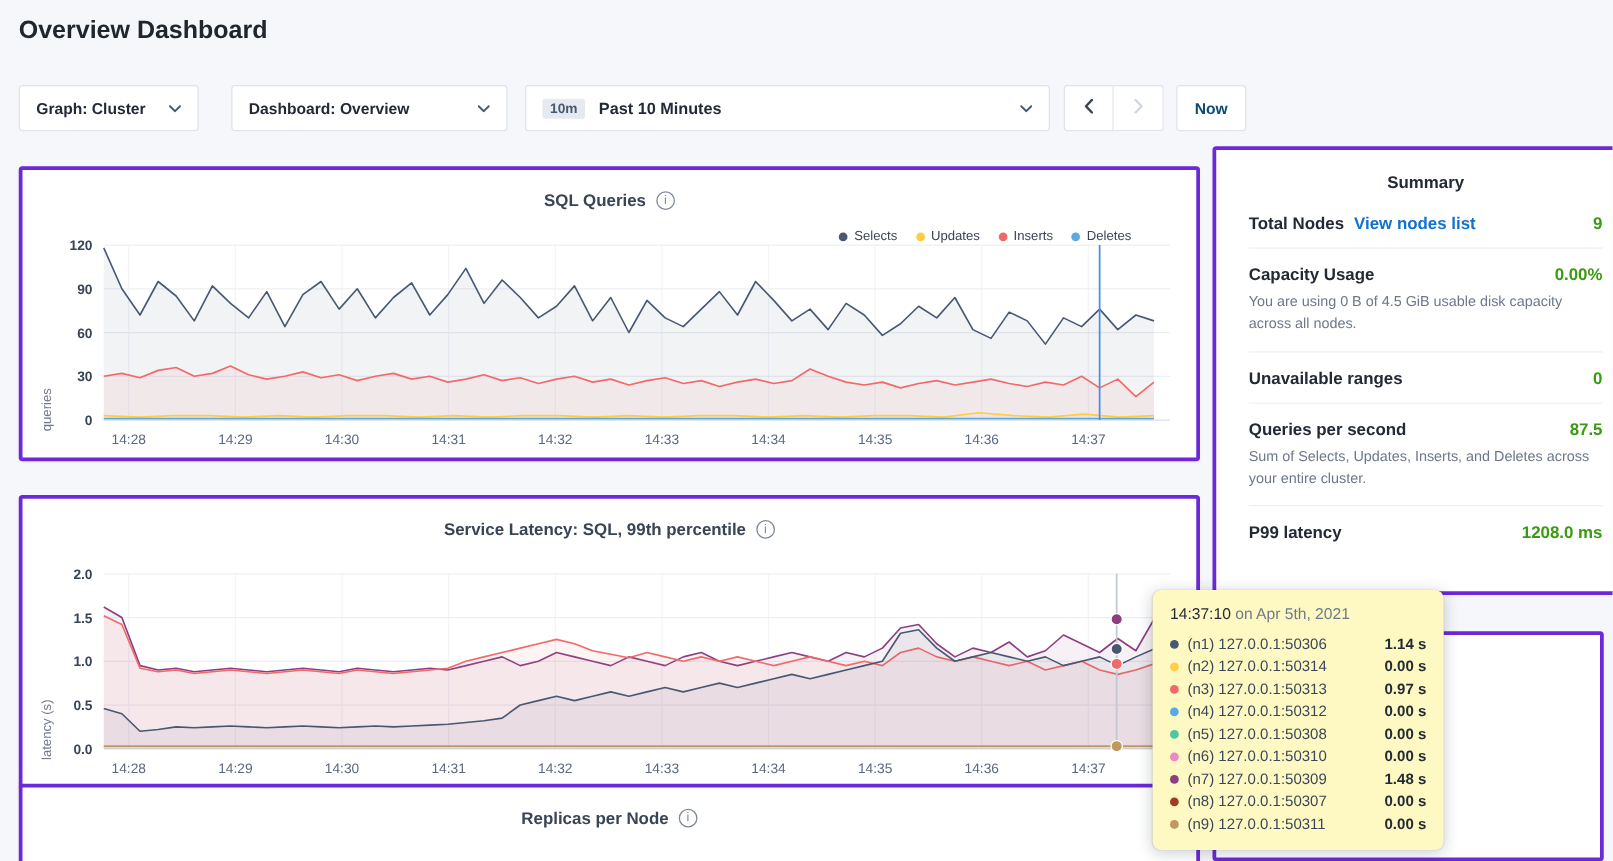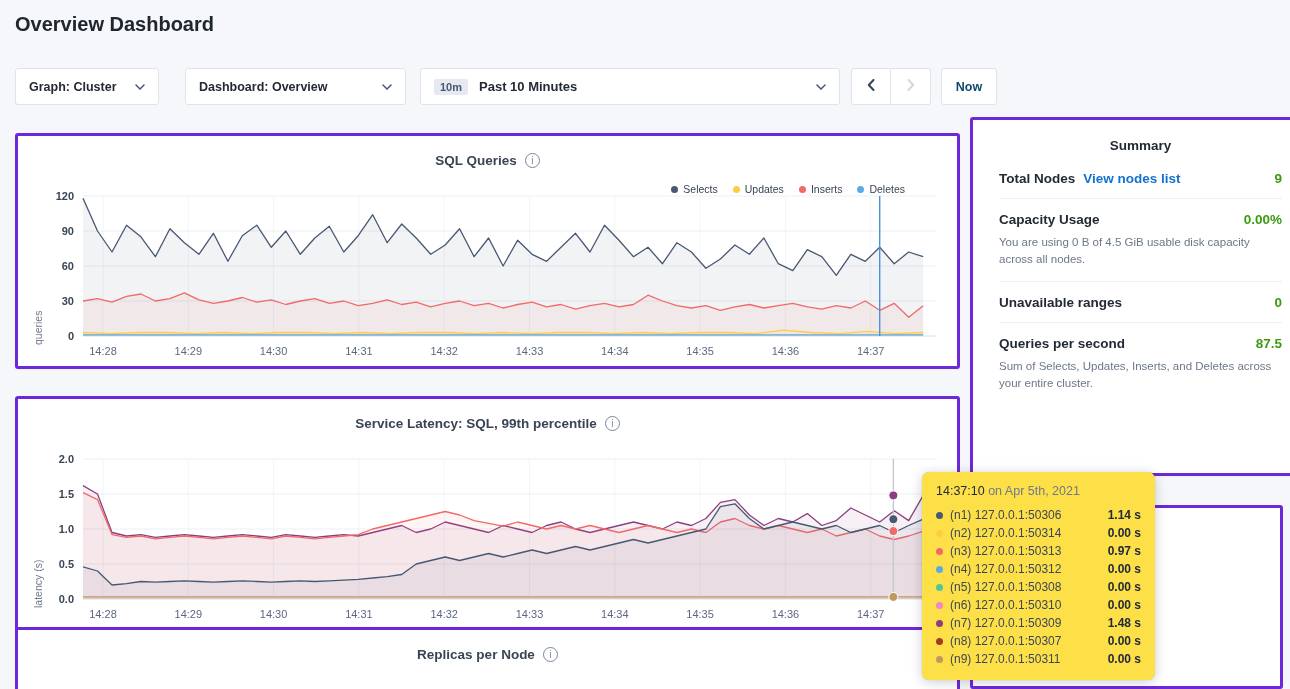--- a/index.html
+++ b/index.html
@@ -60,21 +60,21 @@
   .sum-val { color:var(--accent_green,#3a9b10); }
   .sum-desc { margin-top:7px; font-size:11.5px; line-height:1.5; color:#6d7789; font-weight:400; }
 
   
   .frag { position:absolute; font-size:12.5px; color:#475872; white-space:nowrap; }
   .f1 { left:86px;  top:54px; }
   .f2 { left:86px;  top:137px; }
   .f3 { left:106px; top:155px; }
 
   
-  .tooltip { position:absolute; left:922px; top:472px; width:233px; background:#fde047; border-radius:7px;
+  .tooltip { position:absolute; left:922px; top:472px; width:233px; background:#fef9c3; border-radius:7px;
     box-shadow:0 2px 12px rgba(20,30,50,0.22), 0 0 1px rgba(20,30,50,0.2); padding:12px 14px; z-index:30; }
   .tt-title { font-size:12.5px; color:#242a35; }
   .tt-date { color:#70798b; }
   .tt-rows { margin-top:8px;text-align:right; }
   .tt-row { display:flex; align-items:center; height:18px; font-size:12px; }
   .tt-dot { width:7px; height:7px; border-radius:50%; margin-right:7px; flex:none; }
   .tt-label { color:#3c4658; white-space:nowrap; }
   .tt-value { margin-left:auto; font-weight:700; color:#242a35; white-space:nowrap; }
 </style>
 </head>
@@ -272,20 +272,26 @@
       <span class="sum-val">0</span>
     </div>
   </div>
   <div class="sum-sec">
     <div class="sum-row">
       <span>Queries per second</span>
       <span class="sum-val">87.5</span>
     </div>
     <div class="sum-desc">Sum of Selects, Updates, Inserts, and Deletes across your entire cluster.</div>
   </div>
+  <div class="sum-sec">
+    <div class="sum-row">
+      <span>P99 latency</span>
+      <span class="sum-val">1208.0 ms</span>
+    </div>
+  </div>
 </aside>
 
 <aside class="card" id="events-card">
   <span class="frag f1">eated table</span>
   <span class="frag f2">eated table</span>
   <span class="frag f3">nodes</span>
 </aside>
 
 <div class="tooltip">
   <div class="tt-title">

